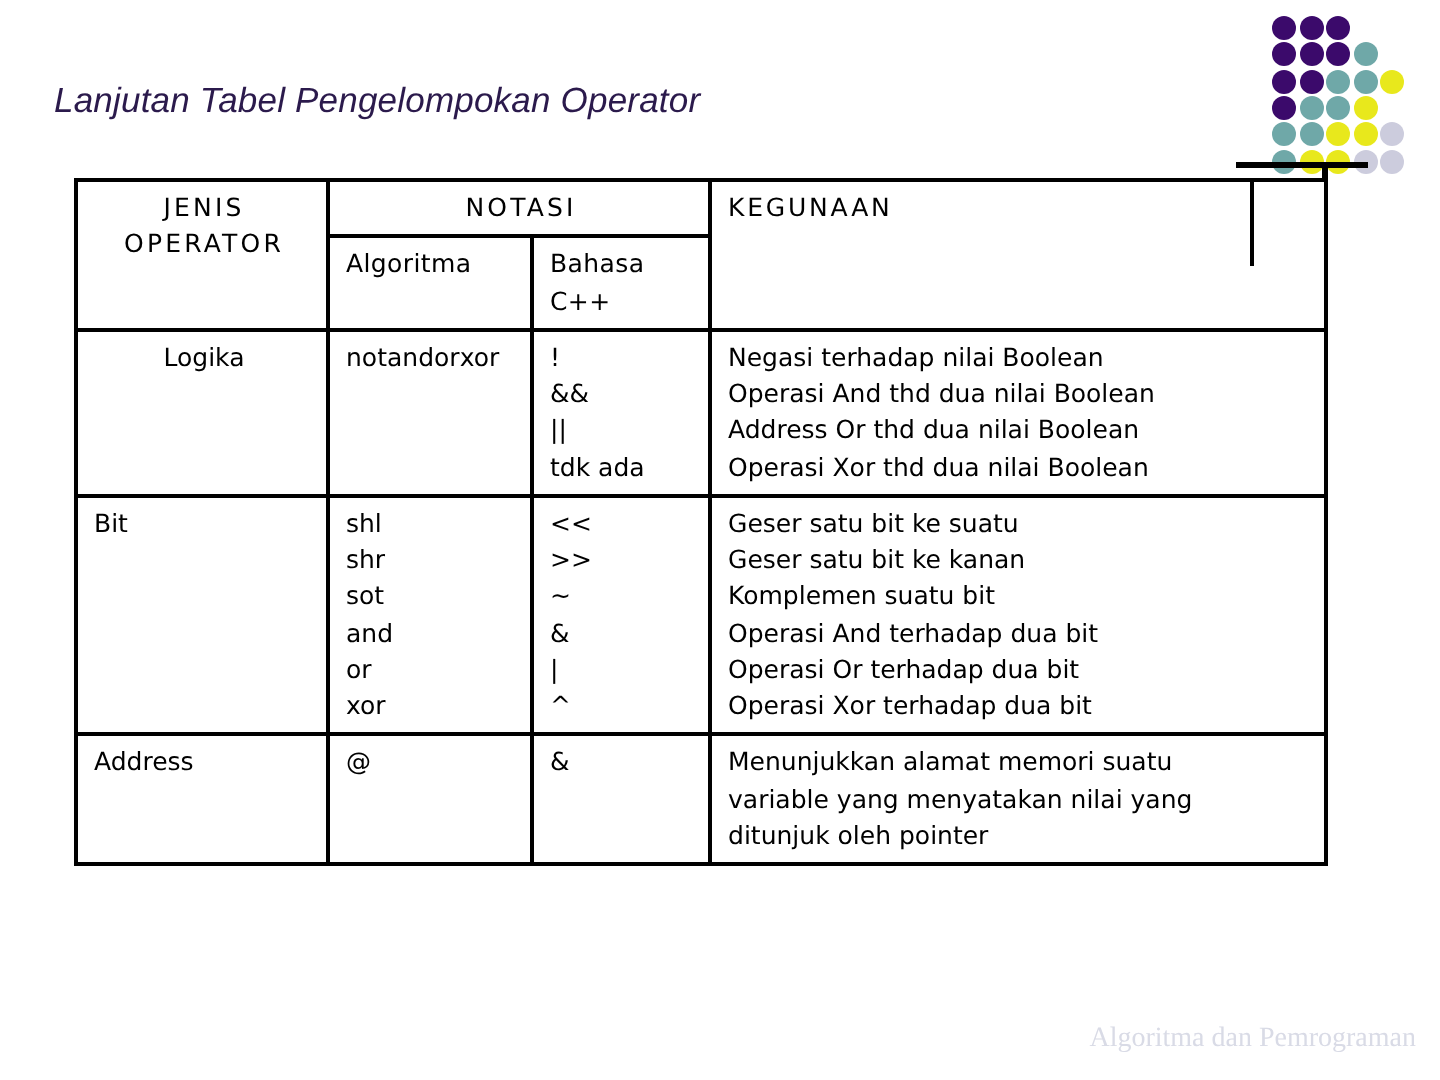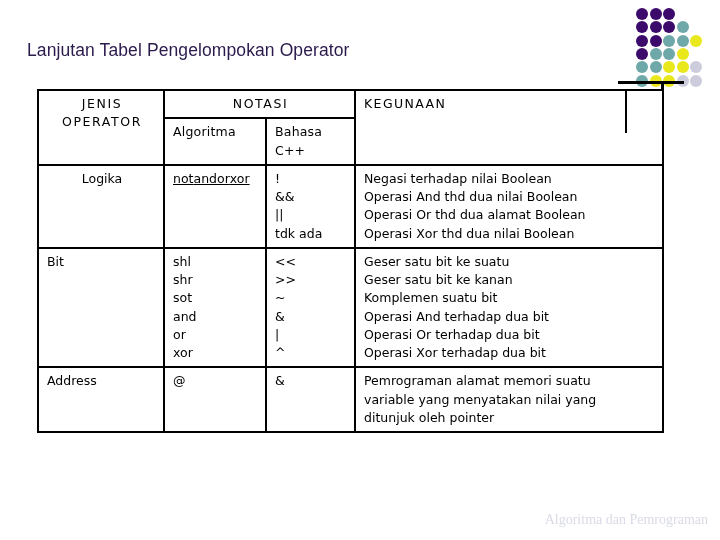--- a/index.html
+++ b/index.html
@@ -41,20 +41,21 @@
 
   
   #page-title {
     position: absolute;
     left: 27px; top: 40px;
     font-size: 17.5px;
     font-weight: normal;
     color: #2b1a4c;
     letter-spacing: 0.1px;
     white-space: nowrap;
+    font-style: italic;
   }
 
   
   #operator-table {
     position: absolute;
     left: 37px; top: 89px;
     width: 627px;
     border-collapse: collapse;
     table-layout: fixed;
     font-family: "DejaVu Sans", sans-serif;
@@ -95,21 +96,21 @@
     letter-spacing: 1.4px;
     font-size: 12.5px;
     vertical-align: middle;
   }
   #cell-jenis-operator { vertical-align: top; }
   #cell-jenis-operator .line2 { display: block; }
 
   
   .cell-stack { }
   .cell-stack span { display: block; }
-  .und span { text-decoration: underline; display: inline-block; }
+  .und span { display: inline-block; }
 
   .row-logika td, .row-bit td, .row-address td { height: 0; }
   .h-logika  { height: 89px; text-align: center; }
   .h-bit     { height: 125px; }
   .h-address { height: 69px; }
 
   .symcell span { display: block; font-size: 12.5px; }
 
   .keg span { display: block; white-space: nowrap; }
 
@@ -197,21 +198,21 @@
         <td class="cell-stack und"><span><span>not</span></span><span><span>and</span></span><span><span>or</span></span><span><span>xor</span></span></td>
         <td class="symcell">
           <span>!</span>
           <span>&amp;&amp;</span>
           <span>||</span>
           <span>tdk ada</span>
         </td>
         <td class="keg">
           <span>Negasi terhadap nilai Boolean</span>
           <span>Operasi And thd dua nilai Boolean</span>
-          <span>Operasi Or thd dua alamat Boolean</span>
+          <span>Address Or thd dua nilai Boolean</span>
           <span>Operasi Xor thd dua nilai Boolean</span>
         </td>
       </tr>
       <tr class="row-bit">
         <td class="h-bit">Bit</td>
         <td class="cell-stack">
           <span>shl</span>
           <span>shr</span>
           <span>sot</span>
           <span>and</span>
@@ -237,21 +238,21 @@
       </tr>
       <tr class="row-address">
         <td class="h-address">Address</td>
         <td class="cell-stack">
           <span>@</span>
         </td>
         <td class="symcell">
           <span>&amp;</span>
         </td>
         <td class="keg">
-          <span>Pemrograman alamat memori suatu</span>
+          <span>Menunjukkan alamat memori suatu</span>
           <span>variable yang menyatakan nilai yang</span>
           <span>ditunjuk oleh pointer</span>
         </td>
       </tr>
     </tbody>
 </table>
 
 <div id="keg-tick"></div>
 
 <div id="footer-text">Algoritma dan Pemrograman</div>

